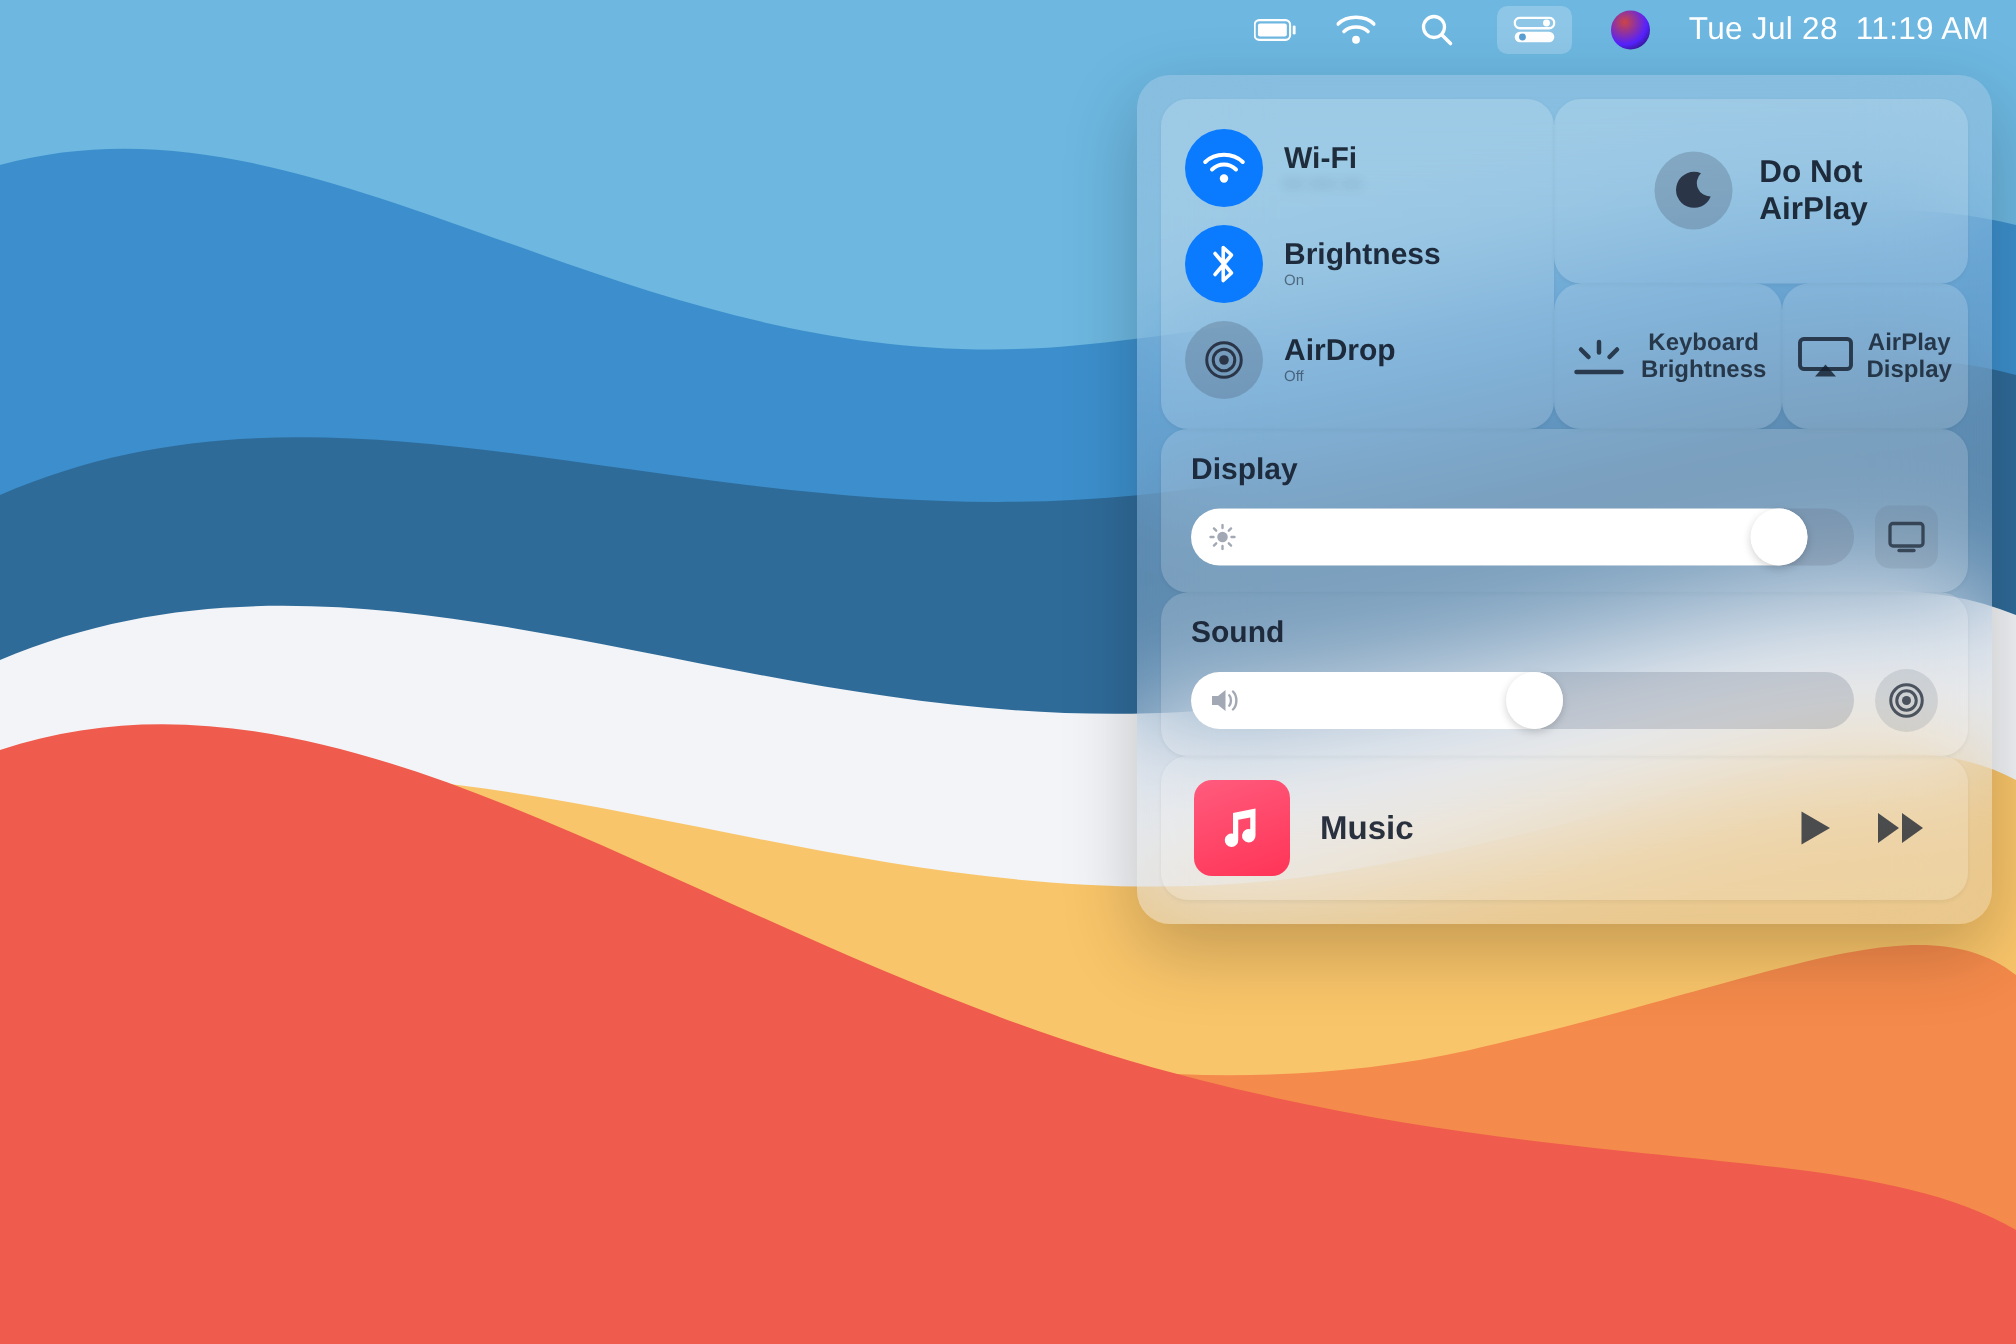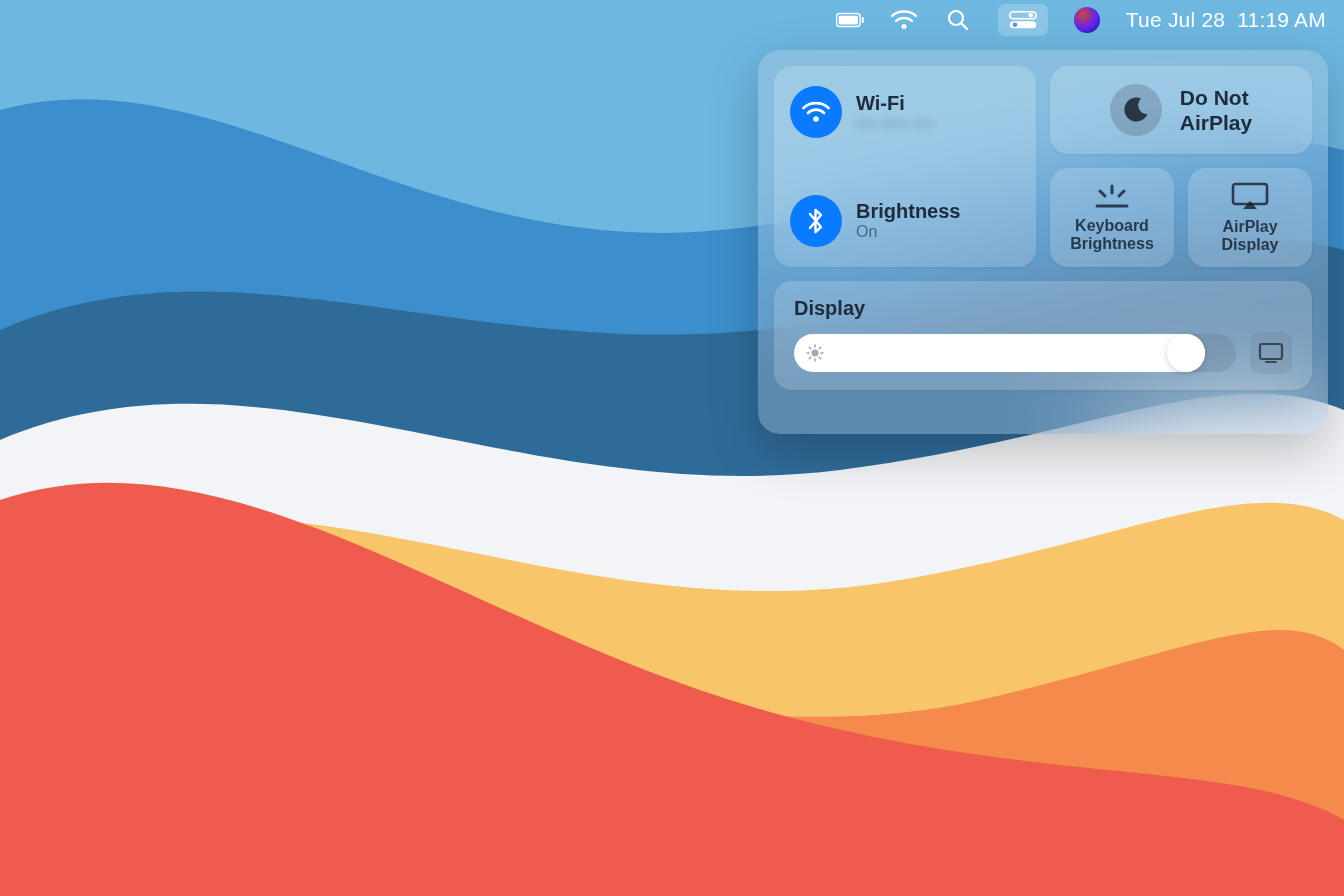--- a/index.html
+++ b/index.html
@@ -34,48 +34,47 @@
     position: absolute; top: 50px; right: 16px;
     width: 570px;
     border-radius: 22px;
     padding: 16px;
     background: rgba(200, 210, 225, 0.30);
     backdrop-filter: blur(40px);
     box-shadow: 0 18px 50px rgba(0,0,0,0.22);
     display: grid;
     grid-template-columns: 262px 1fr 1fr;
     grid-template-rows: auto auto auto auto auto;
-    gap: 14px;
     color: #1d2636;
   }
   .card {
     background: rgba(255,255,255,0.18);
     border-radius: 18px;
     box-shadow: 0 1px 3px rgba(0,0,0,0.06);
   }
 
   
   .conn { grid-column: 1; grid-row: 1 / span 2; padding: 14px 16px; display:flex; flex-direction:column; justify-content:space-between; }
   .conn .row { display:flex; align-items:center; gap:14px; cursor:pointer; padding: 6px 0; }
   .circle { width:52px; height:52px; border-radius:50%; display:flex; align-items:center; justify-content:center; flex-shrink:0; }
   .circle.on { background:#0a7aff; color:#fff; }
   .circle.off { background: rgba(60,70,90,0.25); color:#2a3648; }
   .conn .labels { display:flex; flex-direction:column; }
   .conn .title { font-size:20px; font-weight:700; color: rgba(20,30,45,0.92); }
-  .conn .sub { font-size:16px; color: rgba(20,30,45,0.55); }
+  .conn .sub { font-size:10px; color: rgba(20,30,45,0.55); }
   .conn .sub.blur { filter: blur(4px); opacity:0.7; letter-spacing:1px; }
 
   
   .dnd { grid-column: 2 / span 2; grid-row: 1; padding: 18px 20px; display:flex; align-items:center; gap:18px; cursor:pointer;justify-content:center; }
   .dnd .title { font-size:21px; font-weight:700; line-height:1.2; color: rgba(20,30,45,0.92); }
 
   
   .kb { grid-column: 2; grid-row: 2; }
   .ap { grid-column: 3; grid-row: 2; }
-  .kb, .ap { padding: 14px 10px 12px; display:flex; flex-direction:column; align-items:center; justify-content:center; gap:8px; cursor:pointer; text-align:center; }
+  .kb, .ap { padding: 14px 10px 12px; display:flex; flex-direction:row; align-items:center; justify-content:center; gap:8px; cursor:pointer; text-align:center; }
   .kb .lbl, .ap .lbl { font-size:16px; font-weight:600; color: rgba(20,30,45,0.82); line-height:1.15; }
   .kb .ico, .ap .ico { color: rgba(20,30,45,0.8); }
 
   
   .display { grid-column: 1 / span 3; grid-row: 3; }
   .sound   { grid-column: 1 / span 3; grid-row: 4; }
   .slider-card { padding: 16px 20px; }
   .slider-card .hdr { font-size:20px; font-weight:700; margin-bottom:12px; color: rgba(20,30,45,0.9); }
   .slider-row { display:flex; align-items:center; gap:14px; }
   .slider {
@@ -180,20 +179,33 @@
     </div>
     <div class="row">
       <div class="circle on">
         <svg width="18" height="30" viewBox="0 0 18 30">
             <path d="M3 8 L14 21 L8.5 26 L8.5 4 L14 9 L3 22" fill="none" stroke="#fff" stroke-width="2.4" stroke-linejoin="round" stroke-linecap="round"></path>
           </svg>
       </div>
       <div class="labels">
         <span class="title">Brightness</span>
         <span class="sub">On</span>
+      </div>
+    </div>
+    <div class="row">
+      <div class="circle off">
+        <svg width="30" height="30" viewBox="0 0 30 30">
+            <circle cx="15" cy="15" r="3.2" fill="currentColor"></circle>
+            <circle cx="15" cy="15" r="7.2" fill="none" stroke="currentColor" stroke-width="2"></circle>
+            <circle cx="15" cy="15" r="11.5" fill="none" stroke="currentColor" stroke-width="2"></circle>
+          </svg>
+      </div>
+      <div class="labels">
+        <span class="title">AirDrop</span>
+        <span class="sub">Off</span>
       </div>
     </div>
   </div>
 
   <div class="card dnd">
     <div class="circle off">
       <svg width="28" height="28" viewBox="0 0 28 28">
           <path d="M19 2.5 A12 12 0 1 0 25.5 18 A9 9 0 0 1 19 2.5 Z" fill="currentColor"></path>
         </svg>
     </div>
@@ -256,15 +268,58 @@
       </div>
       <div class="sidebtn">
         <svg width="26" height="22" viewBox="0 0 26 22">
             <rect x="2" y="2" width="22" height="15" rx="2" fill="none" stroke="currentColor" stroke-width="2.2"></rect>
             <line x1="8" y1="20" x2="18" y2="20" stroke="currentColor" stroke-width="2.2" stroke-linecap="round"></line>
           </svg>
       </div>
     </div>
   </div>
 
-
+  <div class="card slider-card sound">
+    <div class="hdr">Sound</div>
+    <div class="slider-row">
+      <div class="slider">
+        <div class="fill" style="width: 56%;">
+            <span class="lefticon">
+          <svg width="20" height="18" viewBox="0 0 20 18">
+                <path d="M2 6 L6 6 L11 2 L11 16 L6 12 L2 12 Z" fill="currentColor"></path>
+                <path d="M13.5 5.5 C15 7 15 11 13.5 12.5" fill="none" stroke="currentColor" stroke-width="1.6" stroke-linecap="round"></path>
+                <path d="M16 3 C19 6 19 12 16 15" fill="none" stroke="currentColor" stroke-width="1.6" stroke-linecap="round"></path>
+              </svg>
+        </span>
+          </div>
+        <div class="thumb" style="left: calc(56% - 38px);"></div>
+      </div>
+      <div class="sidebtn round">
+        <svg width="26" height="26" viewBox="0 0 26 26">
+            <circle cx="13" cy="13" r="3" fill="currentColor"></circle>
+            <circle cx="13" cy="13" r="6.5" fill="none" stroke="currentColor" stroke-width="2"></circle>
+            <circle cx="13" cy="13" r="10.5" fill="none" stroke="currentColor" stroke-width="2"></circle>
+          </svg>
+      </div>
+    </div>
+  </div>
+
+  <div class="card music">
+    <div class="art">
+      <svg width="34" height="34" viewBox="0 0 34 34">
+          <path d="M11 7 L26 4 L26 22 A4.5 4.5 0 1 1 22.5 17.8 L22.5 10 L14.5 11.5 L14.5 25 A4.5 4.5 0 1 1 11 20.8 Z" fill="#fff"></path>
+        </svg>
+    </div>
+    <div class="name">Music</div>
+    <span class="ctrl">
+      <svg width="24" height="26" viewBox="0 0 24 26">
+          <path d="M3 2 L22 13 L3 24 Z" fill="currentColor"></path>
+        </svg>
+    </span>
+    <span class="ctrl">
+      <svg width="36" height="24" viewBox="0 0 36 24">
+          <path d="M2 2 L16 12 L2 22 Z" fill="currentColor"></path>
+          <path d="M18 2 L32 12 L18 22 Z" fill="currentColor"></path>
+        </svg>
+    </span>
+  </div>
 
 </div>
 
 </body></html>

